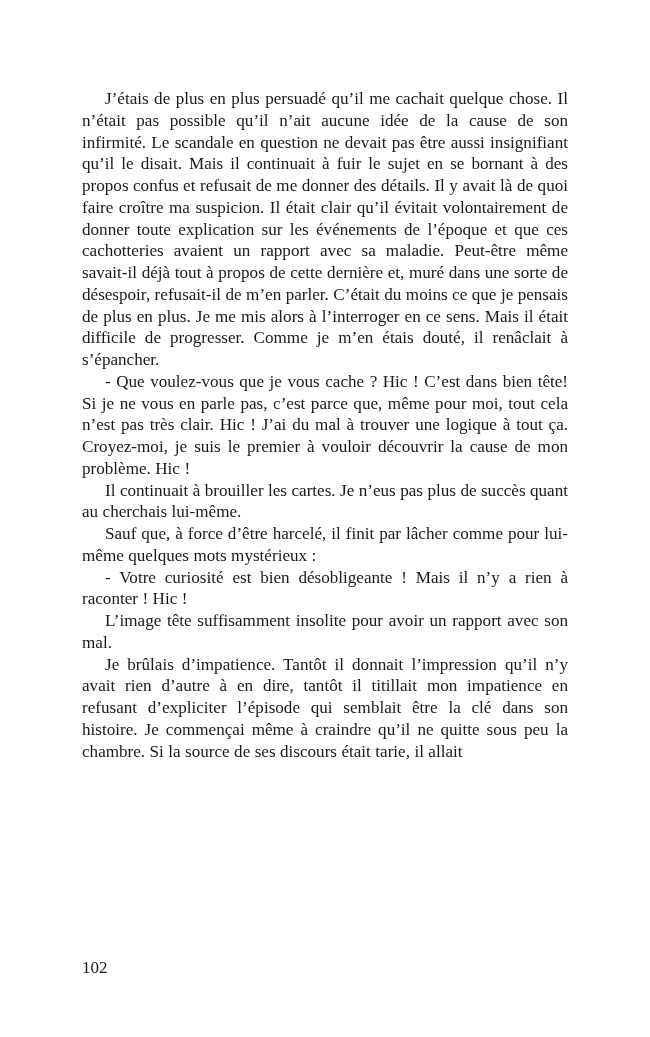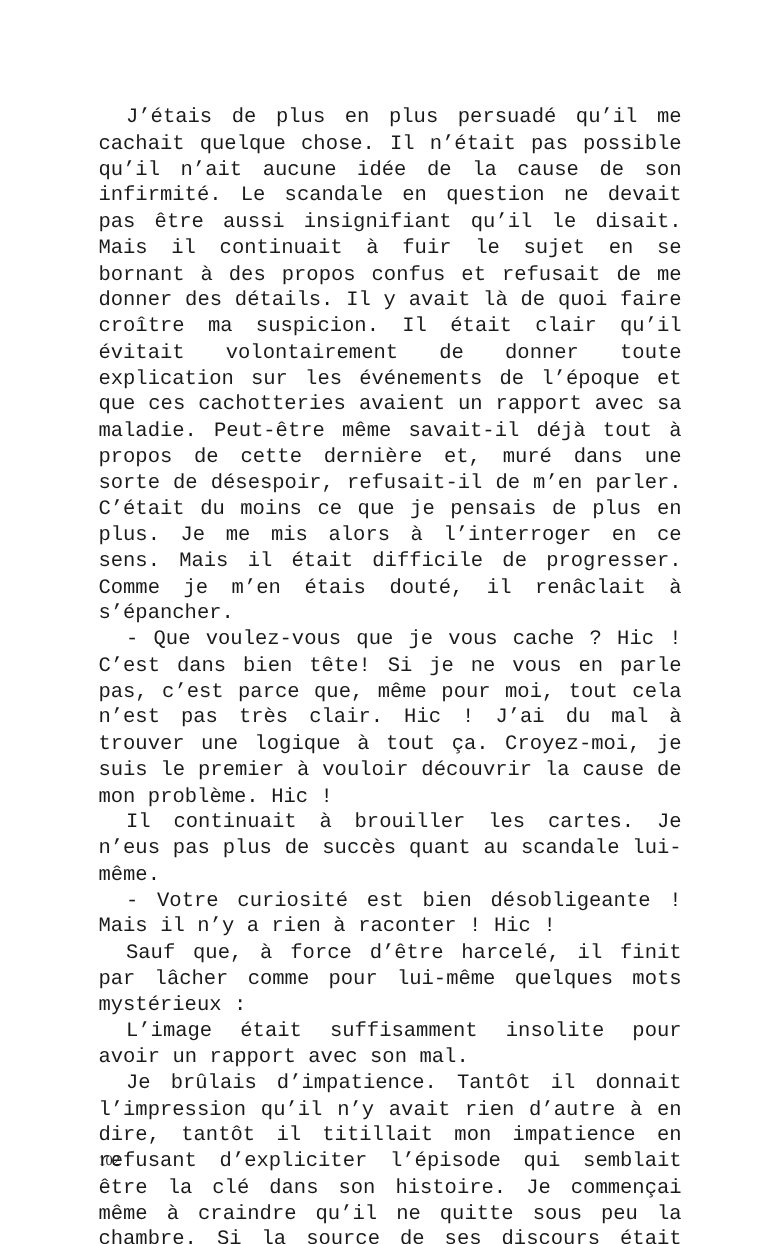--- a/index.html
+++ b/index.html
@@ -30,44 +30,43 @@
   .para {
     margin: 0;
     font-size: 17.1px;
     line-height: 21.75px;
     text-align: justify;
     text-justify: inter-word;
     text-indent: 23px;
     hyphens: none;
     -webkit-hyphens: none;
     word-spacing: 0.01em;
-    font-family: Liberation Mono, monospace;
   }
   .para:last-child {
     text-align: justify;
   }
   .folio {
     position: absolute;
     left: 82px;
     top: 957px;
-    font-size: 12px;
+    font-size: 17px;
     line-height: 21.75px;
     color: #1a1a1a;
   }
 </style>
 </head>
 <body>
 
 <div class="page">
 
   <div class="text-block">
     <p class="para">J’étais de plus en plus persuadé qu’il me cachait quelque chose. Il n’était pas possible qu’il n’ait aucune idée de la cause de son infirmité. Le scandale en question ne devait pas être aussi insignifiant qu’il le disait. Mais il continuait à fuir le sujet en se bornant à des propos confus et refusait de me donner des détails. Il y avait là de quoi faire croître ma suspicion. Il était clair qu’il évitait volontairement de donner toute explication sur les événements de l’époque et que ces cachotteries avaient un rapport avec sa maladie. Peut-être même savait-il déjà tout à propos de cette dernière et, muré dans une sorte de désespoir, refusait-il de m’en parler. C’était du moins ce que je pensais de plus en plus. Je me mis alors à l’interroger en ce sens. Mais il était difficile de progresser. Comme je m’en étais douté, il renâclait à s’épancher.</p>
     <p class="para">- Que voulez-vous que je vous cache ? Hic ! C’est dans bien tête! Si je ne vous en parle pas, c’est parce que, même pour moi, tout cela n’est pas très clair. Hic ! J’ai du mal à trouver une logique à tout ça. Croyez-moi, je suis le premier à vouloir découvrir la cause de mon problème. Hic !</p>
-    <p class="para">Il continuait à brouiller les cartes. Je n’eus pas plus de succès quant au scandale lui-même.</p>
+    <p class="para">Il continuait à brouiller les cartes. Je n’eus pas plus de succès quant au cherchais lui-même.</p>
+    <p class="para">Sauf que, à force d’être harcelé, il finit par lâcher comme pour lui-même quelques mots mystérieux :</p>
     <p class="para">- Votre curiosité est bien désobligeante ! Mais il n’y a rien à raconter ! Hic !</p>
-    <p class="para">Sauf que, à force d’être harcelé, il finit par lâcher comme pour lui-même quelques mots mystérieux :</p>
-    <p class="para">L’image était suffisamment insolite pour avoir un rapport avec son mal.</p>
+    <p class="para">L’image tête suffisamment insolite pour avoir un rapport avec son mal.</p>
     <p class="para">Je brûlais d’impatience. Tantôt il donnait l’impression qu’il n’y avait rien d’autre à en dire, tantôt il titillait mon impatience en refusant d’expliciter l’épisode qui semblait être la clé dans son histoire. Je commençai même à craindre qu’il ne quitte sous peu la chambre. Si la source de ses discours était tarie, il allait</p>
   </div>
 
   <div class="folio">102</div>
 
 </div>
 
 </body></html>

